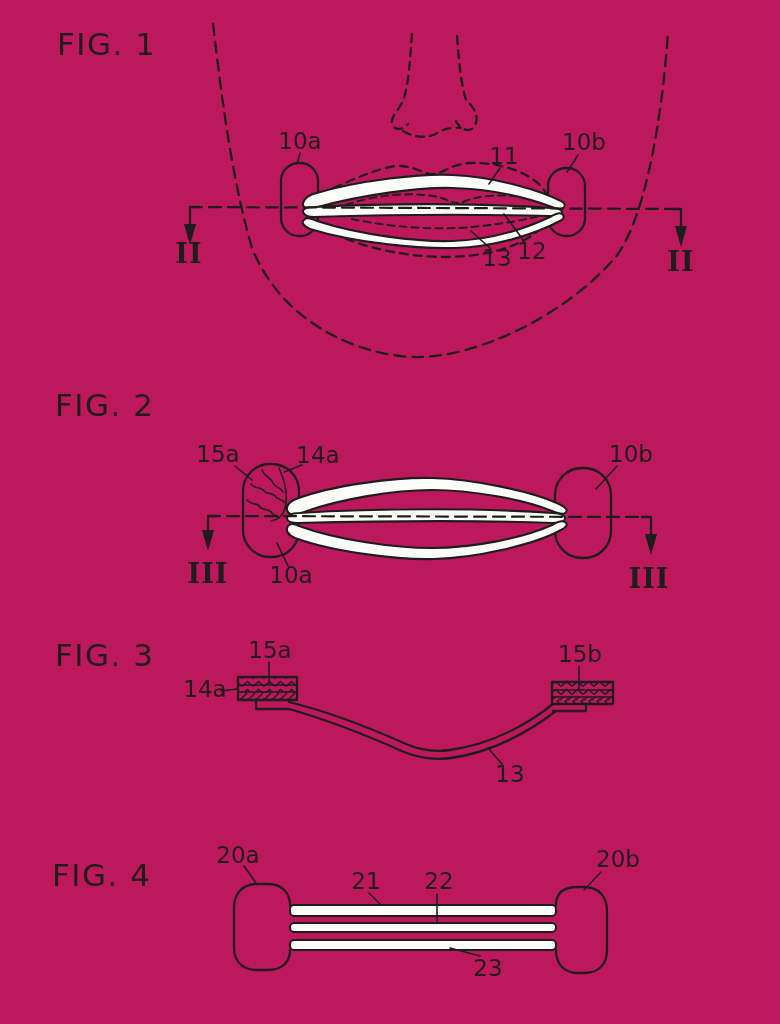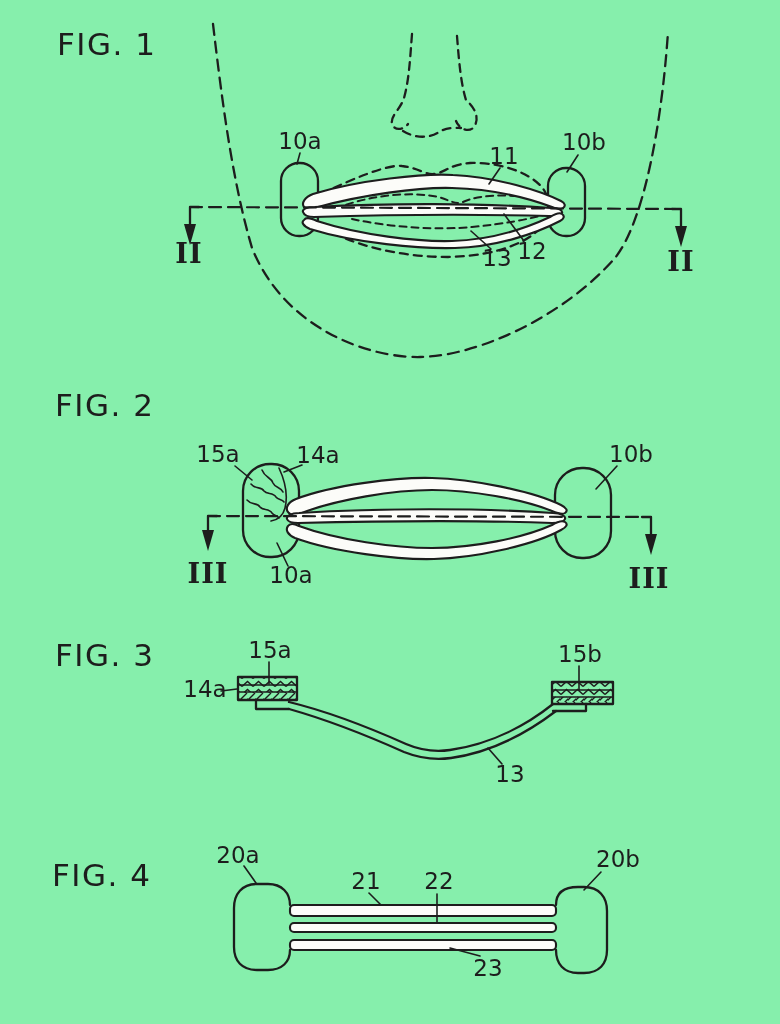--- a/index.html
+++ b/index.html
@@ -1,20 +1,20 @@
 <!DOCTYPE html>
 <html><head>
 <meta charset="utf-8">
 <style>
   html,body { margin:0; padding:0; background:#e8e8e4; }
   .sheet {
     position:relative;
     width:780px; height:1024px;
     margin:0 auto;
-    background:#86efac;
+    background:#be185d;
     overflow:hidden;
   }
   svg { position:absolute; inset:0; }
   .ln      { stroke:#1d1d1d; stroke-width:2.3; fill:none; stroke-linecap:round; stroke-linejoin:round; }
   .ln-thin { stroke:#1d1d1d; stroke-width:1.6; fill:none; stroke-linecap:round; stroke-linejoin:round; }
   .band    { stroke:#1d1d1d; stroke-width:2.1; fill:#fcfcf9; stroke-linejoin:round; }
   .dash-face    { stroke-dasharray:11 7; }
   .dash-feature { stroke-dasharray:8 6; }
   .dash-teeth   { stroke-dasharray:7 5; stroke-width:2; }
   .dash-section { stroke-dasharray:12 7; stroke-width:2.2; }

